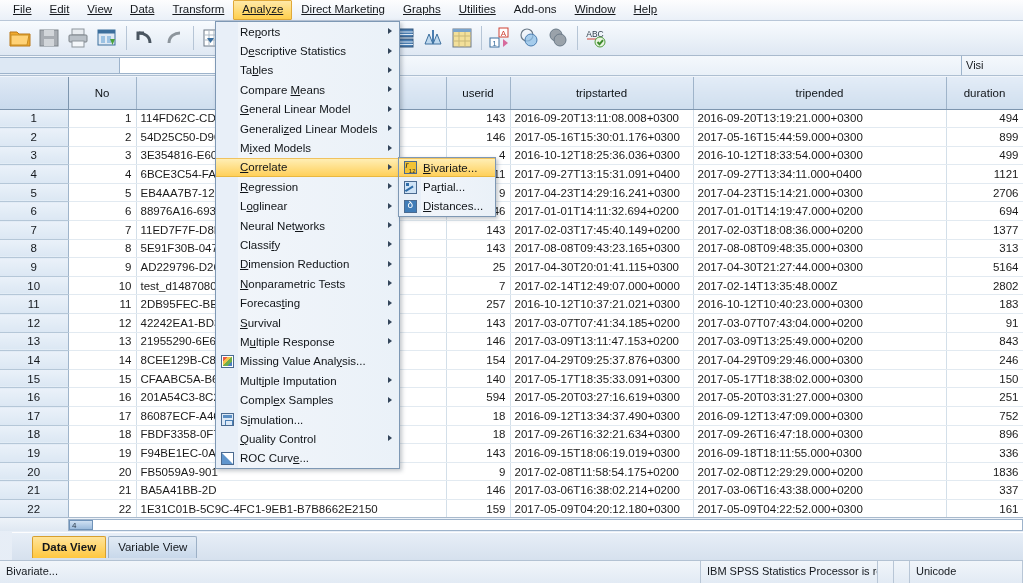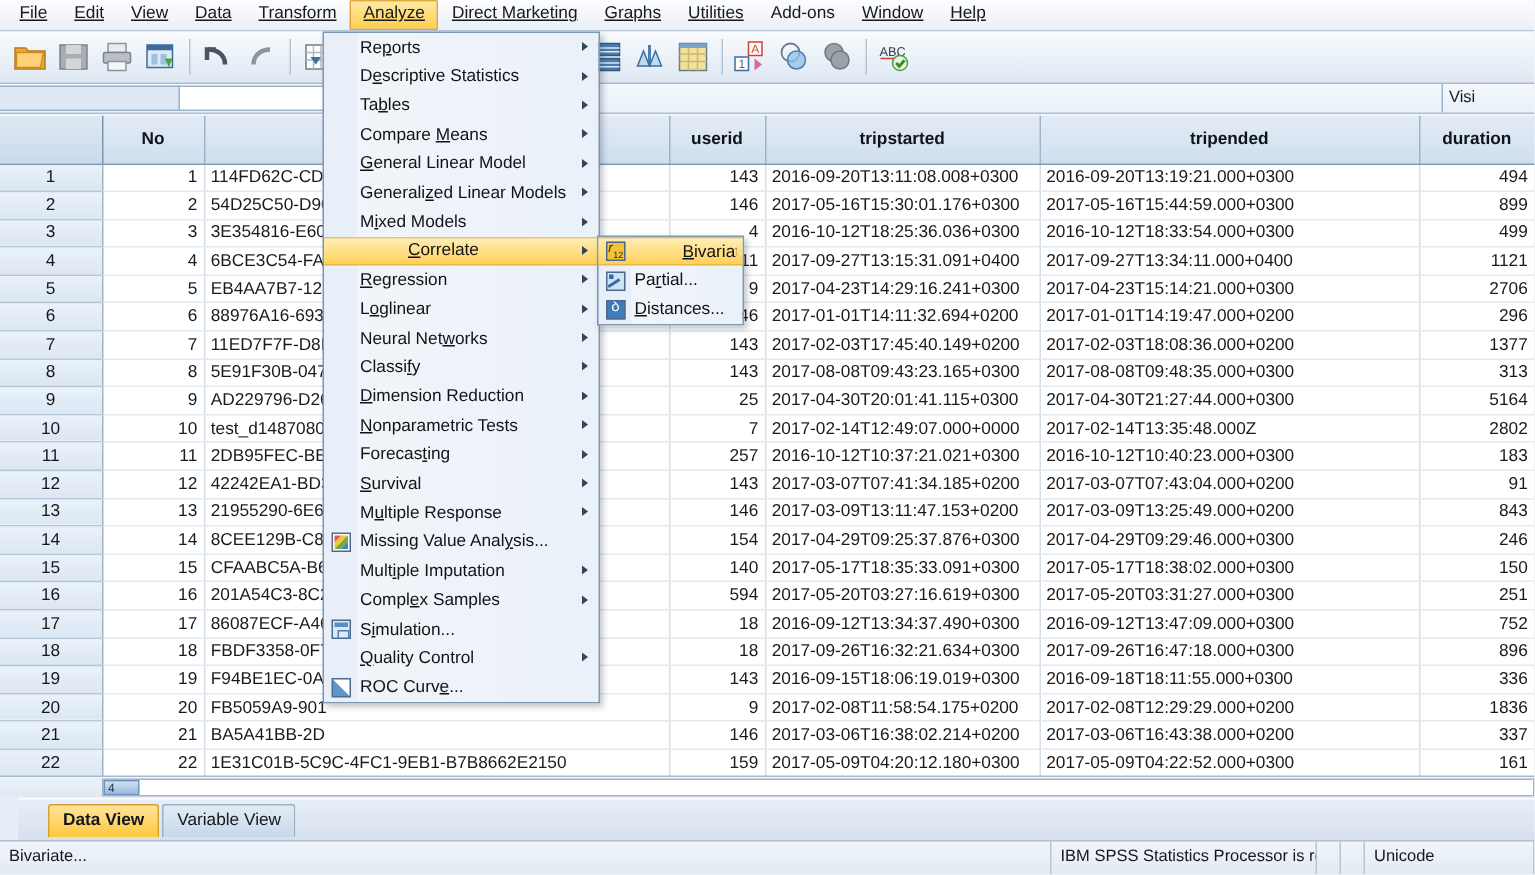--- a/index.html
+++ b/index.html
@@ -118,21 +118,21 @@
     border-collapse: collapse;
     table-layout: fixed;
     width: 1023px;
     font-size: 11.5px;
   }
   table.grid th {
     height: 32px;
     background: linear-gradient(#e3ecf7, #cfdeee);
     border-right: 1px solid #9fb4ca;
     border-bottom: 1px solid #7d95ae;
-    font-weight: bold;
+    font-weight: normal;
     font-size: 11.5px;
     color: #101418;
     text-align: center;
     padding: 0;
     box-sizing: border-box;
   }
   table.grid th.corner {
     background: linear-gradient(#dfe9f5, #c9daed);
     border-right: 1px solid #7d95ae;
   }
@@ -277,21 +277,20 @@
     padding: 0 4px 0 0;
     position: relative;
     box-sizing: border-box;
     font-size: 11.5px;
     color: #101418;
   }
   .mrow.hl {
     background: linear-gradient(#ffeeb4, #ffd05a);
     border-top: 1px solid #f0c25f;
     border-bottom: 1px solid #e9b840;
-    gap: 32px;
   }
   .mrow .micon {
     width: 22px;
     min-width: 22px;
     height: 16px;
     display: flex;
     align-items: center;
     justify-content: center;
   }
   .mrow .mlabel {
@@ -603,21 +602,21 @@
             <td class="txt col-te">2017-04-23T15:14:21.000+0300</td>
             <td class="num col-dur">2706</td>
           </tr>
           <tr>
             <td class="rowhdr col-rh">6</td>
             <td class="num col-no">6</td>
             <td class="txt col-guid">88976A16-6937</td>
             <td class="num col-userid">46</td>
             <td class="txt col-ts">2017-01-01T14:11:32.694+0200</td>
             <td class="txt col-te">2017-01-01T14:19:47.000+0200</td>
-            <td class="num col-dur">296</td>
+            <td class="num col-dur">694</td>
           </tr>
           <tr>
             <td class="rowhdr col-rh">7</td>
             <td class="num col-no">7</td>
             <td class="txt col-guid">11ED7F7F-D8F</td>
             <td class="num col-userid">143</td>
             <td class="txt col-ts">2017-02-03T17:45:40.149+0200</td>
             <td class="txt col-te">2017-02-03T18:08:36.000+0200</td>
             <td class="num col-dur">1377</td>
           </tr>

